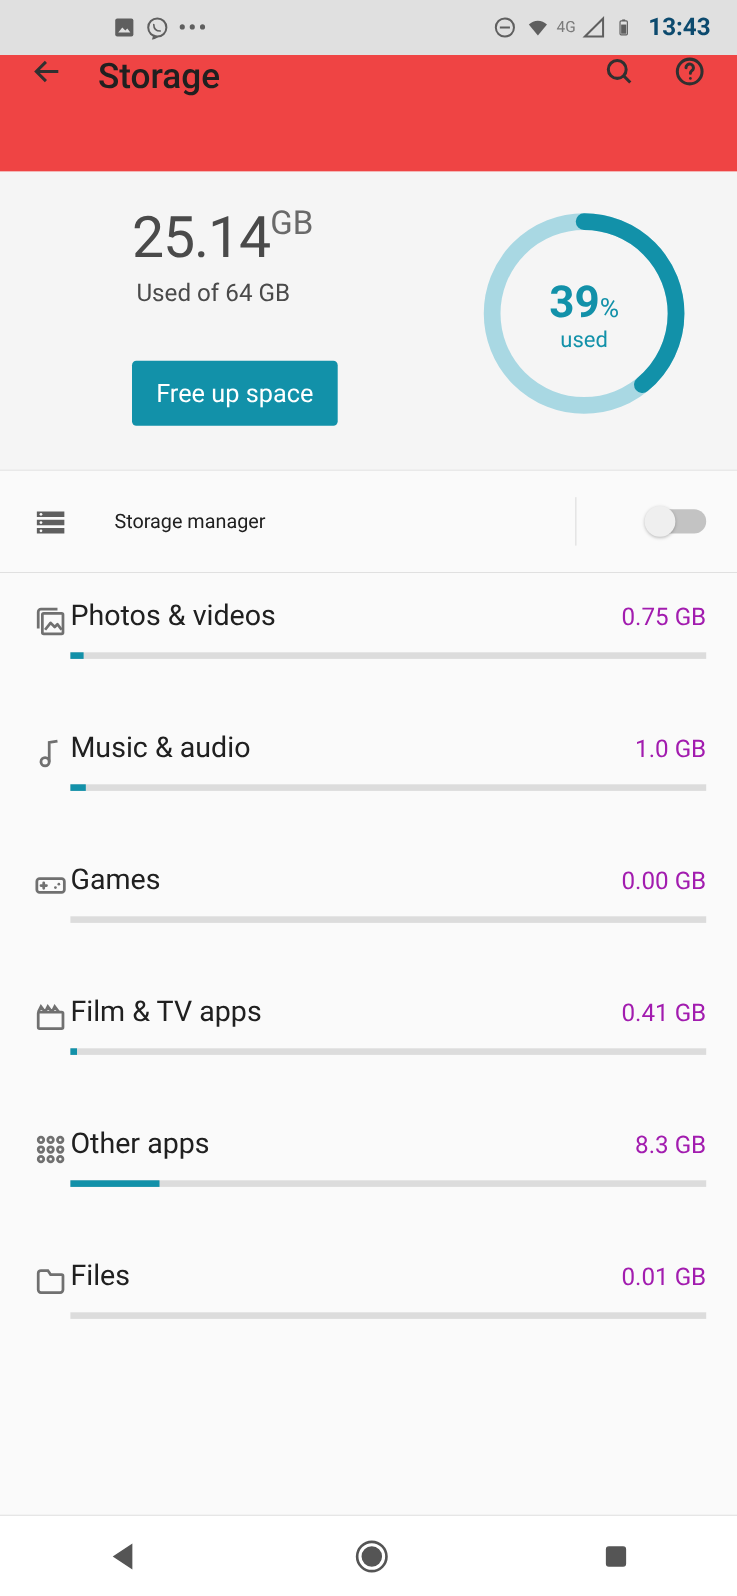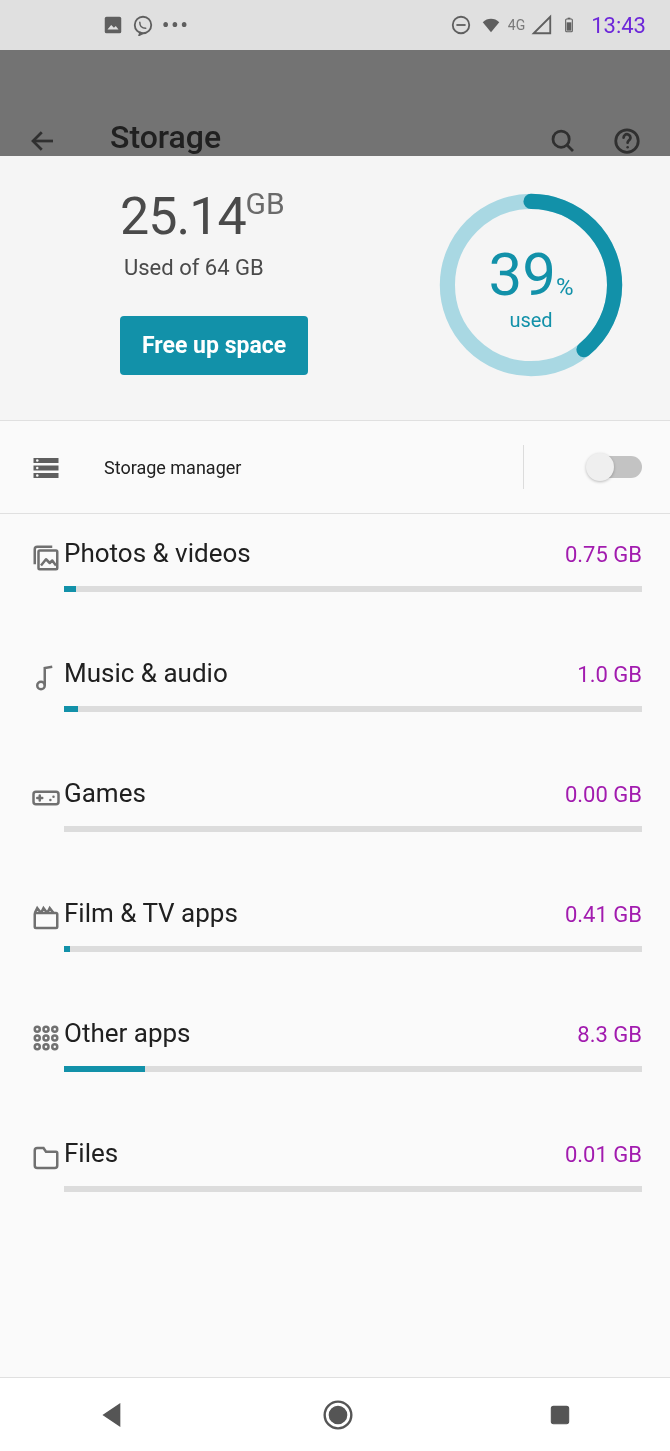--- a/index.html
+++ b/index.html
@@ -5,41 +5,41 @@
     *{margin:0;padding:0;box-sizing:border-box;font-family:Roboto,Arial,sans-serif;-webkit-font-smoothing:antialiased}
     html,body{width:670px;height:1451px;background:#fafafa;overflow:hidden}
     .screen{width:670px;height:1451px;display:flex;flex-direction:column;position:relative}
 
     
     .statusbar{height:50px;background:#e0e0e0;display:flex;align-items:center;padding:0 24px;color:#5f5f5f;font-size:20px}
     .sb-left{display:flex;align-items:center;gap:8px;margin-left:78px}
     .sb-right{display:flex;align-items:center;gap:8px;margin-left:auto}
     .sb-icon{width:22px;height:22px;fill:#5f5f5f}
     .sb-4g{font-size:14px;font-weight:400;color:#7a7a7a;margin:0 -2px}
-    .sb-time{font-size:22px;font-weight:400;color:#6d28d9;margin-left:6px}
-
-    
-    .appbar{height:106px;background:#737373;display:flex;align-items:flex-end;padding:0 28px;gap:36px}
+    .sb-time{font-size:22px;font-weight:700;color:#0c4a6e;margin-left:6px}
+
+    
+    .appbar{height:106px;background:#ef4444;display:flex;align-items:flex-start;padding:0 28px;gap:15px}
     .appbar-title{font-size:32px;font-weight:500;color:#202020;margin-left:16px}
     .appbar-actions{margin-left:auto;display:flex;align-items:center;gap:34px}
     .ab-icon{width:30px;height:30px;fill:none;stroke:#303030;stroke-width:2.2}
 
     
     .summary{background:#f5f5f5;padding:30px 30px 40px 120px;display:flex;align-items:flex-start;border-bottom:1px solid #e0e0e0}
     .summary-text{display:flex;flex-direction:column;flex:1}
     .used-row{display:flex;align-items:flex-start;}
     .used-num{font-size:52px;font-weight:400;color:#4a4a4a;letter-spacing:-1px}
     .used-gb{font-size:30px;color:#6a6a6a}
     .used-of{font-size:22px;color:#4a4a4a;margin-top:8px;margin-left:4px}
-    .free-btn{margin-top:36px;background:#1291a9;color:#fff;border:none;border-radius:4px;padding:16px 22px;font-size:23px;font-weight:700;align-self:flex-start;cursor:pointer}
+    .free-btn{margin-top:48px;background:#1291a9;color:#fff;border:none;border-radius:4px;padding:16px 22px;font-size:23px;font-weight:400;align-self:flex-start;cursor:pointer}
 
     .donut-wrap{position:relative;width:190px;height:190px;display:flex;align-items:center;justify-content:center;margin-right:14px;margin-top:4px}
     .donut-svg{position:absolute;inset:0}
     .donut-label{text-align:center;color:#1291a9}
-    .donut-num{font-size:60px;font-weight:400}
+    .donut-num{font-size:40px;font-weight:700}
     .donut-pct{font-size:24px}
     .donut-used{font-size:20px;margin-top:-2px}
 
     
     .smgr{background:#fafafa;border-bottom:1px solid #e0e0e0;display:flex;align-items:center;padding:24px 28px;gap:40px}
     .smgr .lbl{font-size:18px;color:#202020}
     .smgr .spacer{flex:1}
     .smgr .divider{width:1px;height:44px;background:#dcdcdc;margin-right:24px}
     .toggle{width:54px;height:22px;background:#c3c3c3;border-radius:11px;position:relative}
     .toggle::after{content:"";position:absolute;width:28px;height:28px;border-radius:50%;background:#efefef;box-shadow:0 1px 3px rgba(0,0,0,.25);left:-2px;top:-3px}

